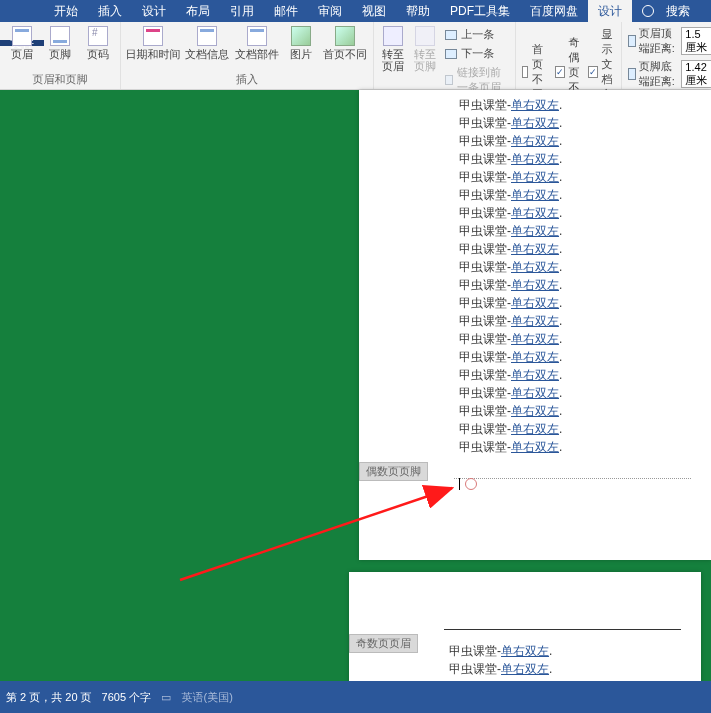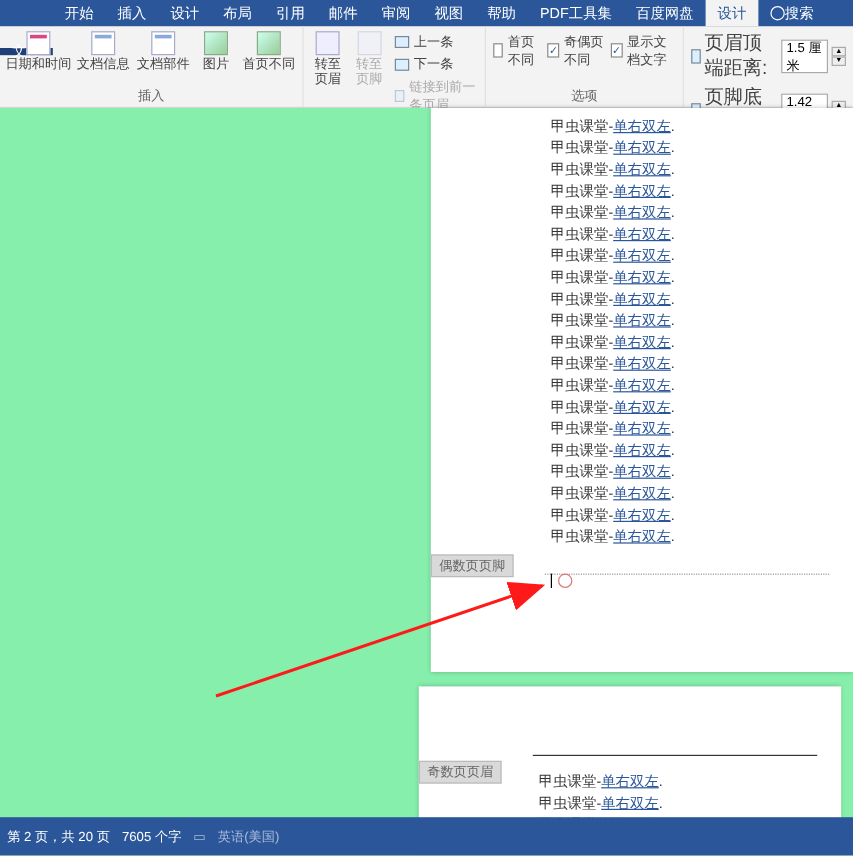--- a/index.html
+++ b/index.html
@@ -2,21 +2,21 @@
 <html><head>
 <meta charset="utf-8">
 <style>
   * { box-sizing: border-box; margin: 0; padding: 0; }
   body { font-family: "Microsoft YaHei", sans-serif; font-size: 12px; background: #bfbfbf; width: 711px; height: 713px; overflow: hidden; position: relative; }
   
   .tabs { display: flex; background: #2b579a; height: 22px; align-items: stretch; color: #fff; }
   .tab { padding: 3px 10px; cursor: pointer; font-size: 12px; display: flex; align-items: center; }
   .tab.file { background: #1e3f77; margin-top: 40px; }
   .tab.active { background: #f3f3f3; color: #2b579a; }
-  .tab.search { display: flex; align-items: center; gap: 0; }
+  .tab.search { display: flex; align-items: center; gap: 12px; }
   .bulb { width: 12px; height: 12px; border: 1.5px solid #fff; border-radius: 50%; position: relative; }
   
   .ribbon { background: #f3f3f3; height: 68px; display: flex; border-bottom: 1px solid #d4d4d4; }
   .group { display: flex; flex-direction: column; justify-content: space-between; border-right: 1px solid #e1e1e1; padding: 2px 4px 0; }
   .group-label { text-align: center; font-size: 11px; color: #666; padding: 1px 0 2px; }
   .controls { display: flex; align-items: flex-start; gap: 2px; }
   
   .bigbtn { display: flex; flex-direction: column; align-items: center; width: 36px; padding-top: 2px; cursor: pointer; }
   .bigbtn .ic { width: 20px; height: 20px; margin-bottom: 2px; }
   .bigbtn .lbl { font-size: 11px; color: #444; text-align: center; line-height: 12px; }
@@ -25,26 +25,26 @@
   
   .smallrow { display: flex; align-items: center; gap: 4px; padding: 1px 3px; cursor: pointer; }
   .smallrow .lbl { font-size: 11px; color: #444; }
   .smallrow.dis .lbl { color: #aaa; }
   
   .chk { display: flex; align-items: center; gap: 4px; padding: 1px 2px; }
   .chkbox { width: 12px; height: 12px; border: 1px solid #888; background: #fff; display: flex; align-items: center; justify-content: center; font-size: 9px; color: #2b579a; }
   .chk .lbl { font-size: 11px; color: #444; }
   
   .spinrow { display: flex; align-items: center; gap: 3px; padding: 1px 2px; }
-  .spinrow .lbl { font-size: 16px; color: #444; }
+  .spinrow .lbl { font-size: 11px; color: #444; }
   .spinrow .val { width: 58px; height: 28px; border: 1px solid #aaa; background: #fff; font-size: 11px; padding: 0 3px; display: flex; align-items: center; }
   .spinbtns { display: flex; flex-direction: column; }
   .spinbtns div { width: 12px; height: 8px; border: 1px solid #aaa; background: #eee; font-size: 6px; text-align: center; line-height: 6px; cursor: pointer; }
   
-  .doc-area { position: absolute; top: 90px; left: 0; right: 0; bottom: 19px; background: #86efac; }
+  .doc-area { position: absolute; top: 90px; left: 0; right: 0; bottom: 19px; background: #15803d; }
   .page { position: absolute; background: #fff; box-shadow: 0 0 4px rgba(0,0,0,0.25); }
   .page1 { left: 359px; top: 0; width: 352px; height: 470px; }
   .page2 { left: 349px; top: 482px; width: 352px; height: 140px; }
   
   .content-lines { padding: 6px 0 0 100px; }
   .line { font-size: 12px; line-height: 18px; color: #333; }
   .line .link { color: #2b579a; text-decoration: underline; }
   
   .footer-tag, .header-tag { position: absolute; left: 0px; background: #d9d9d9; border: 1px solid #bbb; font-size: 11px; color: #666; padding: 1px 6px; }
   .footer-tag { top: 372px; }
@@ -92,20 +92,37 @@
   <div class="tab">百度网盘</div>
   <div class="tab active">设计</div>
   <div class="tab search">
     <span class="bulb"></span>
     <span>搜索</span>
   </div>
 </div>
 
 <div class="ribbon">
 
+  <div class="group">
+    <div class="controls">
+      <div class="bigbtn">
+        <div class="ic ic-page"></div>
+        <div class="lbl">页眉</div>
+      </div>
+      <div class="bigbtn">
+        <div class="ic ic-page foot"></div>
+        <div class="lbl">页脚</div>
+      </div>
+      <div class="bigbtn">
+        <div class="ic ic-num"></div>
+        <div class="lbl">页码</div>
+      </div>
+    </div>
+    <div class="group-label">页眉和页脚</div>
+  </div>
 
   <div class="group">
     <div class="controls">
       <div class="bigbtn wide">
         <div class="ic ic-date"></div>
         <div class="lbl">日期和时间</div>
       </div>
       <div class="bigbtn" style="width:48px">
         <div class="ic ic-page"></div>
         <div class="lbl">文档信息</div>

